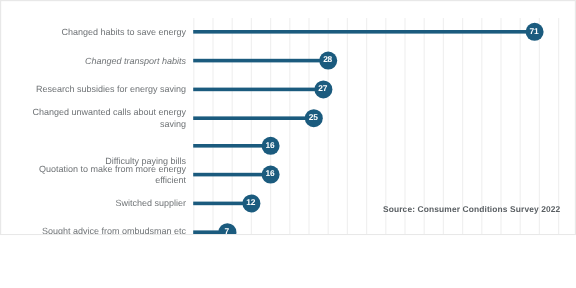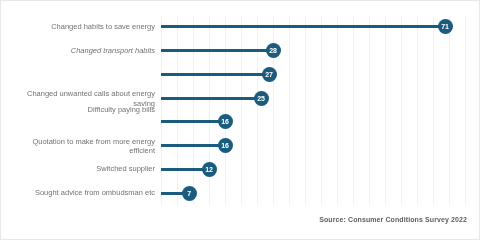--- a/index.html
+++ b/index.html
@@ -3,21 +3,21 @@
 <meta charset="utf-8">
 <style>
   html, body {
     margin: 0;
     padding: 0;
     background: #ffffff;
   }
   #chart-root {
     position: relative;
     width: 480px;
-    height: 240px;
+    height: 196px;
     background: #ffffff;
     border: 1px solid #e8e8e8;
     box-sizing: border-box;
     font-family: "Liberation Sans", sans-serif;
     overflow: hidden;
   }
 
   
   #plot-area {
     position: absolute;
@@ -165,22 +165,23 @@
         <div class="row" style="top: 178.125px;">
           <div class="stem" style="width: 28px;"></div>
           <div class="marker" style="left: 20.5px;">7</div>
         </div>
       </div>
   </div>
 
   <div class="labels">
       <div class="cat-label" style="top: 11.875px;">Changed habits to save energy</div>
       <div class="cat-label" style="top: 35.625px; font-style: italic;">Changed transport habits</div>
+      <div class="cat-label" style="top: 59.375px;">Research subsidies for energy saving</div>
       <div class="cat-label" style="top: 83.125px;">Changed unwanted calls about energy saving</div>
-      <div class="cat-label" style="top: 95px;">Difficulty paying bills</div>
+      <div class="cat-label" style="top: 119px;">Difficulty paying bills</div>
       <div class="cat-label" style="top: 130.625px;">Quotation to make from more energy efficient</div>
       <div class="cat-label" style="top: 178.125px;">Sought advice from ombudsman etc</div>
       <div class="cat-label" style="top: 154.375px;">Switched supplier</div>
     </div>
 
   <div id="source-note">Source: Consumer Conditions Survey 2022</div>
 
 </div>
 
 </body></html>

